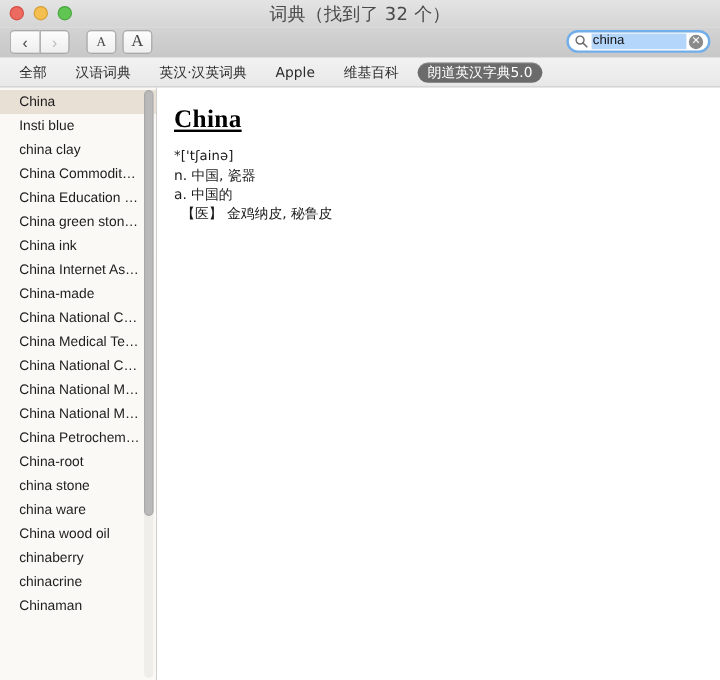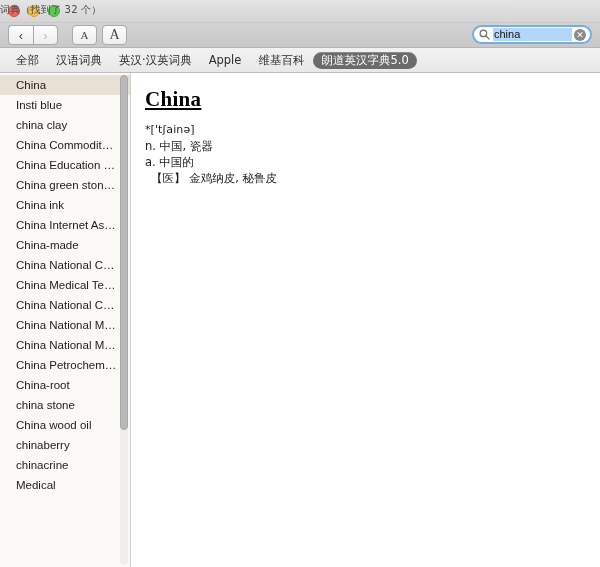--- a/index.html
+++ b/index.html
@@ -45,21 +45,22 @@
     border-radius: 50%;
     box-sizing: border-box;
   }
   .light.close  { background: #ec6a5f; border: 0.5px solid #d44e45; }
   .light.min    { background: #f5bf4f; border: 0.5px solid #d6a038; }
   .light.max    { background: #61c554; border: 0.5px solid #49a63f; }
   .window-title {
     position: absolute;
     left: 0; right: 0;
     top: 3px;
-    font-size: 10px;
+    text-align: center;
+    font-size: 15px;
     color: #4a4a4a;
     font-family: "DejaVu Sans", "Liberation Sans", sans-serif;
     letter-spacing: 0.2px;
   }
 
   
   .toolbar {
     position: relative;
     height: 24px;
     flex: 0 0 24px;
@@ -155,21 +156,21 @@
   
   .tabbar {
     position: relative;
     height: 24px;
     flex: 0 0 24px;
     background: linear-gradient(to bottom, #f2f2f2 0%, #e8e8e8 100%);
     border-bottom: 1px solid #bdbdbd;
     display: flex;
     align-items: center;
     padding-left: 8px;
-    gap: 1px;
+    gap: 8px;
   }
   .tab {
     font-size: 11.5px;
     color: #2b2b2b;
     padding: 2px 8px;
     border-radius: 9px;
     white-space: nowrap;
     font-family: "DejaVu Sans", "Liberation Sans", sans-serif;
     line-height: 13px;
   }
@@ -339,24 +340,25 @@
         <div class="sb-item">China Internet Ass…</div>
         <div class="sb-item">China-made</div>
         <div class="sb-item">China National Ch…</div>
         <div class="sb-item">China Medical Team</div>
         <div class="sb-item">China National Co…</div>
         <div class="sb-item">China National Ma…</div>
         <div class="sb-item">China National Ma…</div>
         <div class="sb-item">China Petrochemic…</div>
         <div class="sb-item">China-root</div>
         <div class="sb-item">china stone</div>
+        <div class="sb-item">china ware</div>
         <div class="sb-item">China wood oil</div>
         <div class="sb-item">chinaberry</div>
         <div class="sb-item">chinacrine</div>
-        <div class="sb-item">Medical</div>
+        <div class="sb-item">Chinaman</div>
       </div>
       <div class="sb-scroll-track">
         <div class="sb-scroll-thumb" style="top:0; height:355px;"></div>
       </div>
     </div>
 
     <div class="content">
       <div class="entry-headword">China</div>
       <div class="entry-lines">
         <div class="entry-line phonetic">*['tʃainə]</div>

